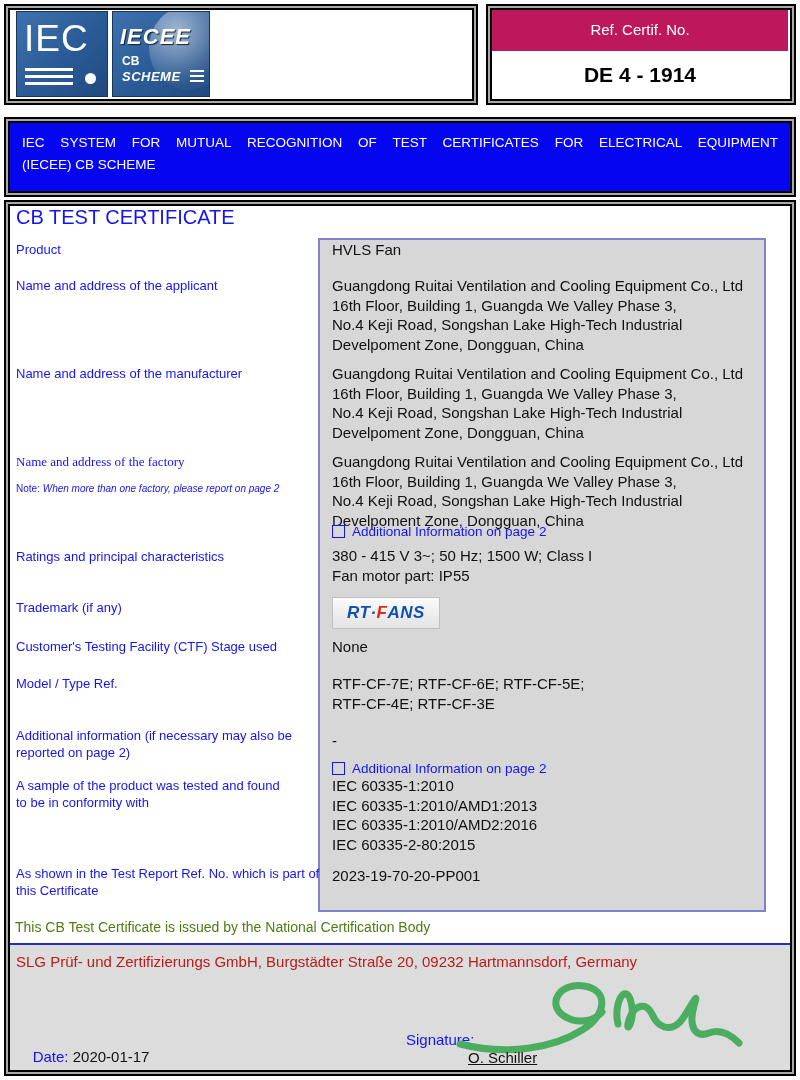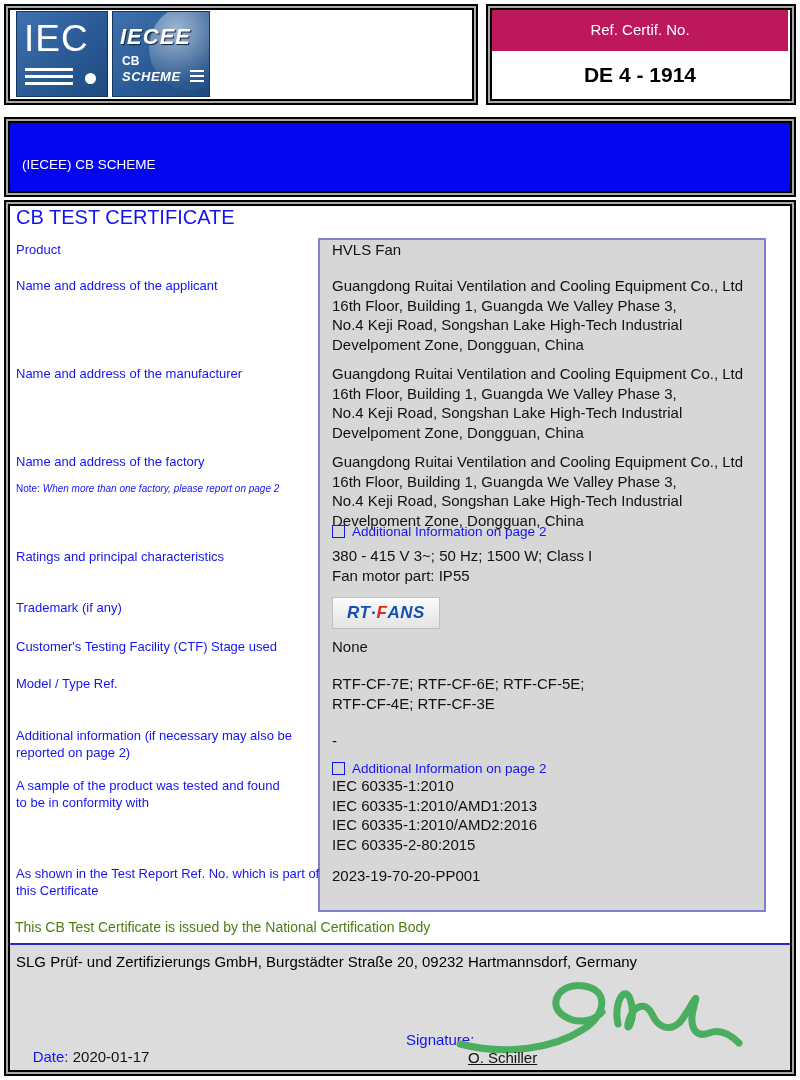--- a/index.html
+++ b/index.html
@@ -51,21 +51,21 @@
       background:linear-gradient(#fbfbfb,#e3e3e3);border:1px solid #c0c0c0;
       display:flex;align-items:center;justify-content:center;
       font-style:italic;font-weight:bold;font-size:17px;letter-spacing:0.5px;}
   .tm .blue{color:#1050b4;}
   .tm .red{color:#d92b20;}
 
   
   .issued{position:absolute;left:15px;top:919px;font-size:14px;color:#4d7c0f;white-space:pre;}
   .hr-blue{position:absolute;left:10px;top:943px;width:780px;height:2px;background:#2a2ac0;}
   .footer-bg{position:absolute;left:10px;top:945px;width:780px;height:125px;background:#dcdcdc;}
-  .ncb{position:absolute;left:16px;top:953px;font-size:15px;color:#000000;white-space:pre;}
+  .ncb{position:absolute;left:16px;top:953px;font-size:15px;color:#b91c1c;white-space:pre;}
   .dateline{position:absolute;left:16px;top:1031px;font-size:15px;white-space:pre;}
   .dateline .blue-lab{color:#1414f0;}
   .sig-label{position:absolute;left:406px;top:1031px;font-size:15px;color:#1414f0;white-space:pre;}
   .sig-svg{position:absolute;left:452px;top:976px;}
   .signatory{position:absolute;left:468px;top:1049px;font-size:15px;color:#111;white-space:pre;text-decoration:underline;}
 </style>
 </head>
 <body>
 
 <div id="page">
@@ -109,41 +109,42 @@
         <div></div>
         <div></div>
       </div>
     <div class="iec-dot"></div>
   </div>
 
   <div class="ref-banner">Ref. Certif. No.</div>
   <div class="ref-value">DE 4 - 1914</div>
 
   <div class="banner-fill"></div>
+  <div class="banner-l1">IEC SYSTEM FOR MUTUAL RECOGNITION OF TEST CERTIFICATES FOR ELECTRICAL EQUIPMENT</div>
   <div class="banner-l2">(IECEE) CB SCHEME</div>
 
   <div class="title">CB TEST CERTIFICATE</div>
   <div class="values-box"></div>
 
   <div class="lbl" style="top:241px;">Product</div>
   <div class="val" style="top:240px;">HVLS Fan</div>
 
   <div class="lbl" style="top:277px;">Name and address of the applicant</div>
   <div class="val" style="top:276px;">Guangdong Ruitai Ventilation and Cooling Equipment Co., Ltd
 16th Floor, Building 1, Guangda We Valley Phase 3,
 No.4 Keji Road, Songshan Lake High-Tech Industrial
 Develpoment Zone, Dongguan, China</div>
 
   <div class="lbl" style="top:365px;">Name and address of the manufacturer</div>
   <div class="val" style="top:364px;">Guangdong Ruitai Ventilation and Cooling Equipment Co., Ltd
 16th Floor, Building 1, Guangda We Valley Phase 3,
 No.4 Keji Road, Songshan Lake High-Tech Industrial
 Develpoment Zone, Dongguan, China</div>
 
-  <div class="lbl" style="top:453px;">Name and address of the factory</div>
+  <div class="lbl" style="top:453px;font-family:Liberation Serif, serif;">Name and address of the factory</div>
   <div class="note" style="top:483px;"><span>Note: </span><i>When more than one factory, please report on page 2</i></div>
   <div class="val" style="top:452px;">Guangdong Ruitai Ventilation and Cooling Equipment Co., Ltd
 16th Floor, Building 1, Guangda We Valley Phase 3,
 No.4 Keji Road, Songshan Lake High-Tech Industrial
 Develpoment Zone, Dongguan, China</div>
   <div class="cbline" style="top:524px;">
     <span class="cb"></span>
     <span>Additional Information on page 2</span>
   </div>
 

